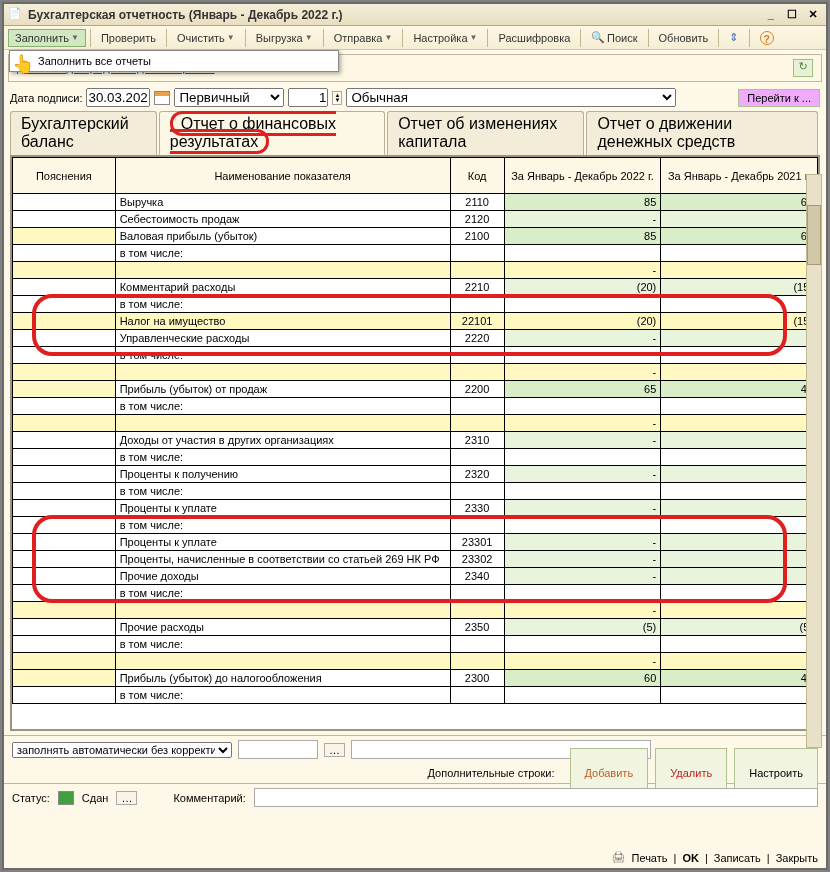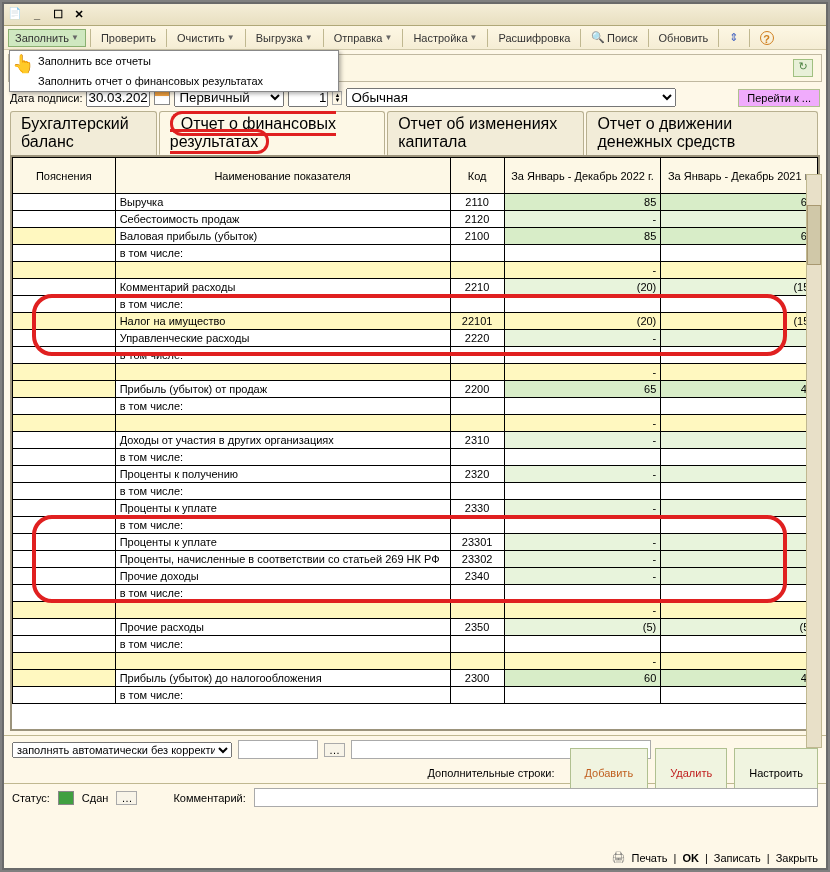--- a/index.html
+++ b/index.html
@@ -66,20 +66,21 @@
 .footer .ok { font-weight: bold; }
 .small-cal { display: inline-block; width: 16px; height: 14px; border: 1px solid #888; background: linear-gradient(#f0a040 30%, #fff 30%); }
 .chk { display: inline-block; width: 12px; height: 12px; border: 1px solid #888; background: #fff; }
 </style>
 </head>
 <body>
 
 <div class="window">
   <div class="titlebar">
     <span class="titlebar-icon">📄</span>
+    <span class="titlebar-text">Бухгалтерская отчетность (Январь - Декабрь 2022 г.)</span>
     <div class="titlebar-controls">
       <span>_</span>
       <span>☐</span>
       <span>✕</span>
     </div>
   </div>
 
   <div class="toolbar">
     <div class="tb-btn active">
         <span>Заполнить</span>
@@ -129,23 +130,20 @@
     <div class="tb-sep"></div>
     <div class="tb-btn">
         <span style="font-weight:bold;color:#d08020;border:1px solid #d08020;border-radius:50%;width:14px;height:14px;display:inline-block;text-align:center;line-height:14px">?</span>
       </div>
   </div>
 
   <div class="dropdown-menu">
     <div class="menu-item">
       <span class="cursor-hand">👆</span>
       <span>Заполнить все отчеты</span>
-    </div>
-    <div class="menu-item">
-      <span>Заполнить отчет о финансовых результатах</span>
     </div>
   </div>
 
   <div class="msg-bar">
     <a class="link-blue">дается подтверждение даты отправки.</a>
     <div class="msg-refresh">↻</div>
   </div>
 
 
   <div class="date-row">

